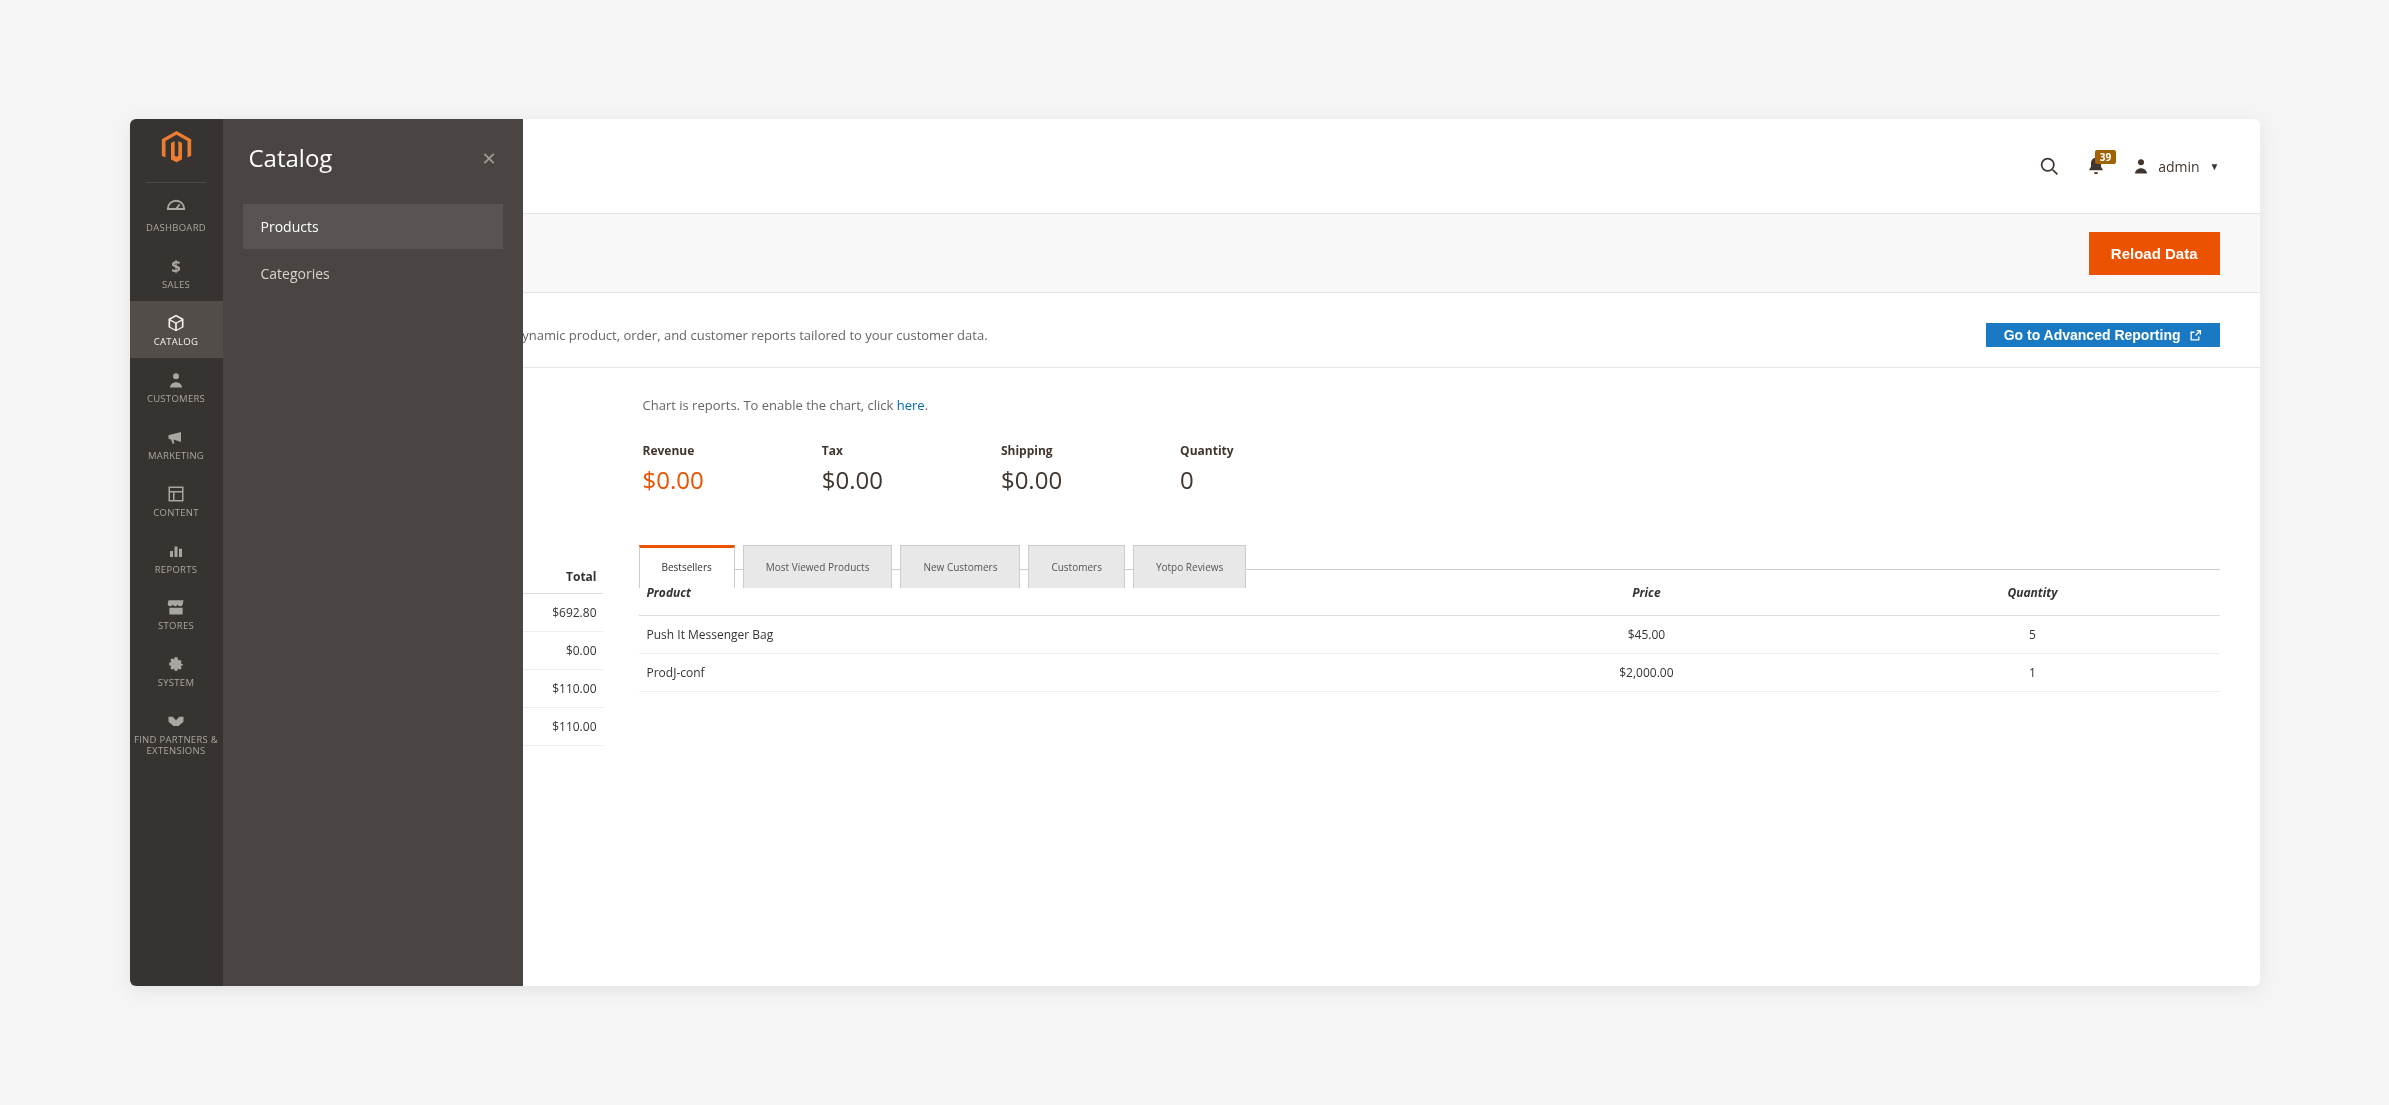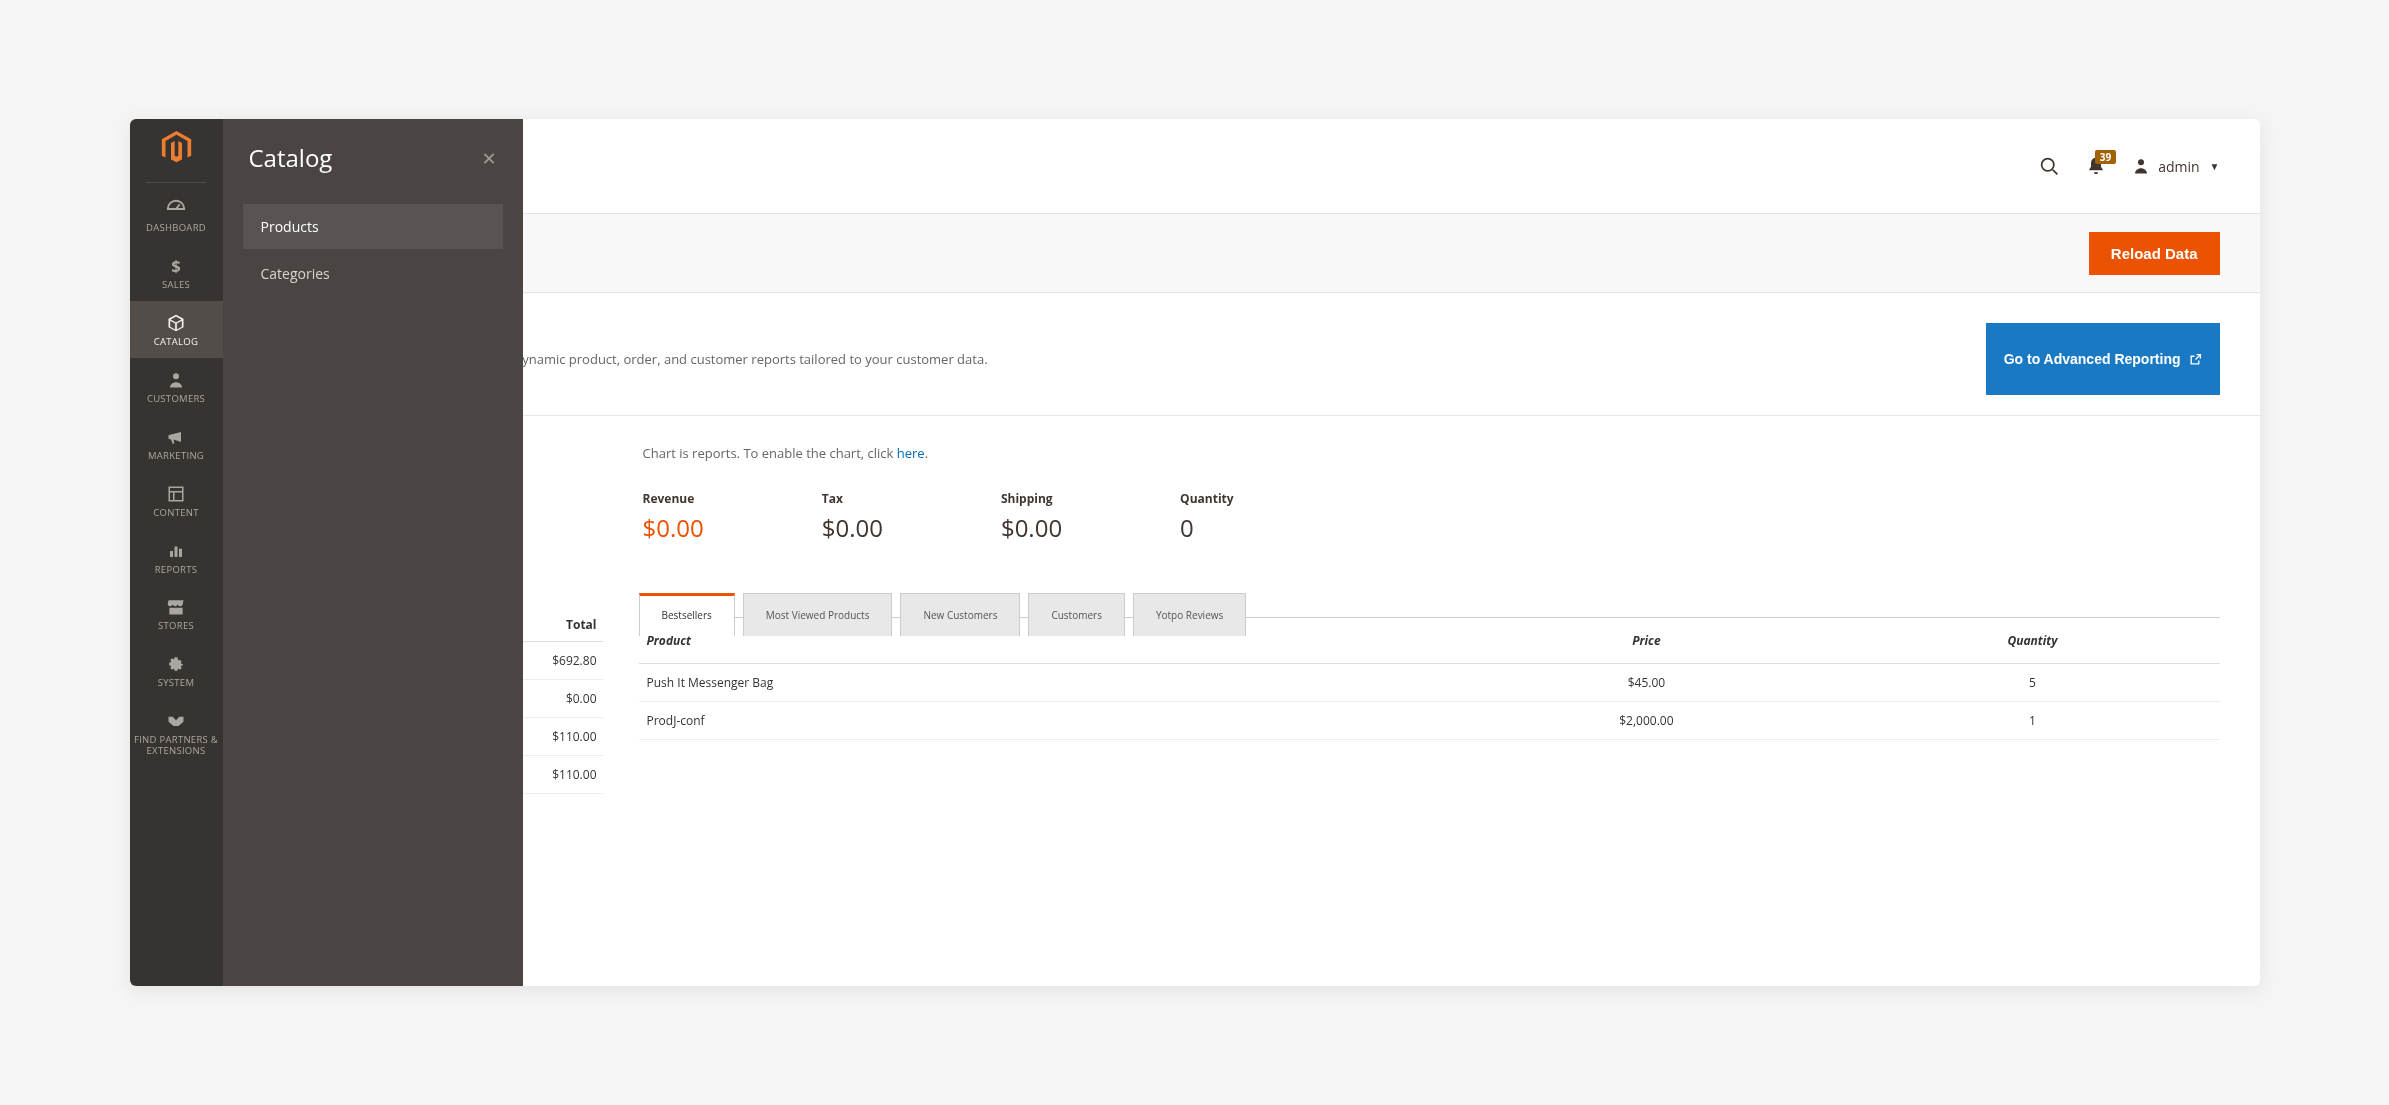--- a/index.html
+++ b/index.html
@@ -107,21 +107,21 @@
   .reload-strip{
     height:80px;background:#f8f8f8;border-top:1px solid #e3e3e3;border-bottom:1px solid #e3e3e3;
     display:flex;align-items:center;justify-content:flex-end;padding-right:40px;
   }
   .btn-primary-orange{
     background:#eb5202;color:#fff;font-size:15px;font-weight:600;
     padding:13px 22px;border:none;cursor:pointer;
   }
   .btn-primary-blue{
     background:#1979c3;color:#fff;font-size:14px;font-weight:600;
-    padding:28px 18px;border:none;cursor:pointer;display:inline-flex;align-items:center;gap:8px;
+    padding:4px 18px;border:none;cursor:pointer;display:inline-flex;align-items:center;gap:8px;
   }
   .info-strip{
     padding:30px 40px 20px;
     display:flex;justify-content:space-between;align-items:center;
     border-bottom:1px solid #e8e8e8;
   }
   .info-text{font-size:13px;color:#666;max-width:900px;}
   .chart-note{
     padding:28px 40px 8px 420px;font-size:13px;color:#666;
   }

